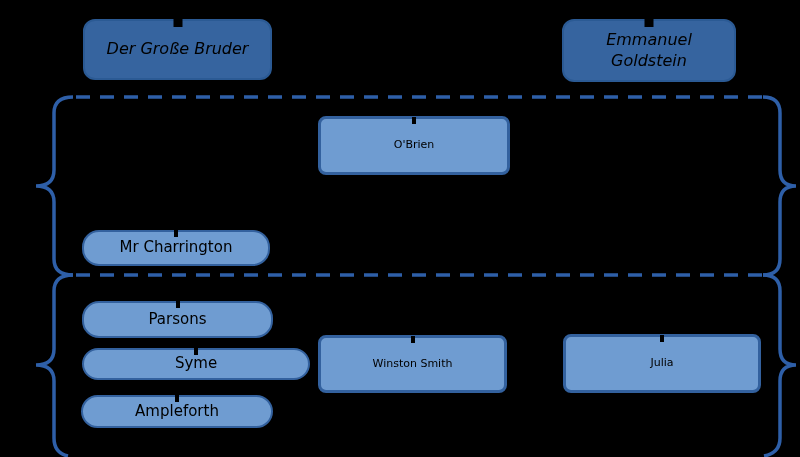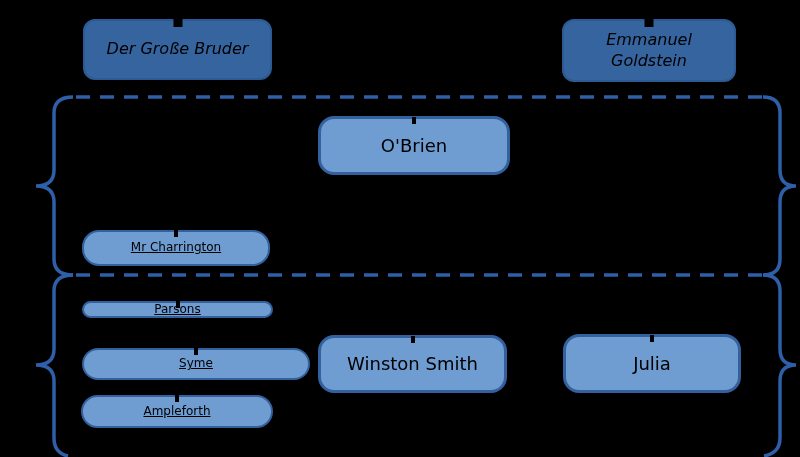--- a/index.html
+++ b/index.html
@@ -30,25 +30,25 @@
   .node .lbl{position:relative;z-index:2;text-align:center;}
   .node.dark{
     background:var(--dark-node-fill);
     border:2px solid var(--dark-node-border);
     border-radius:12px;
     font-style:italic;font-size:16px;
   }
   .node.light{
     background:var(--light-node-fill);
     border:3px solid var(--light-node-border);
-    border-radius:16px;
-    font-size:18px;
+    border-radius:8px;
+    font-size:11px;
   }
   .node.small{
-    border-width:2.5px;border-radius:17px;font-size:12px;text-decoration:underline;
+    border-width:2.5px;border-radius:17px;font-size:15px;
   }
   .stub{
     position:absolute;top:-2px;left:50%;transform:translateX(-50%);
     width:4px;height:7px;background:var(--background);z-index:1;
   }
   .stub.wide{width:9px;height:8px;}
   .wrap2{display:inline-block;max-width:120px;}
 </style>
 </head>
 <body>
@@ -80,38 +80,38 @@
   <div class="node light" style="left:318px;top:116px;width:192px;height:59px">
     <span class="stub"></span>
     <span class="lbl">O'Brien</span>
   </div>
 
   <div class="node light small" style="left:82px;top:230px;width:188px;height:36px">
     <span class="stub"></span>
     <span class="lbl">Mr Charrington</span>
   </div>
 
-  <div class="node light small" style="left:82px;top:301px;width:191px;height:17px">
+  <div class="node light small" style="left:82px;top:301px;width:191px;height:37px">
     <span class="stub"></span>
     <span class="lbl">Parsons</span>
   </div>
 
   <div class="node light small" style="left:82px;top:348px;width:228px;height:32px">
     <span class="stub"></span>
     <span class="lbl">Syme</span>
   </div>
 
   <div class="node light small" style="left:81px;top:395px;width:192px;height:33px">
     <span class="stub"></span>
     <span class="lbl">Ampleforth</span>
   </div>
 
   <div class="node light" style="left:318px;top:335px;width:189px;height:58px">
     <span class="stub"></span>
     <span class="lbl">Winston Smith</span>
   </div>
 
-  <div class="node light" style="left:563px;top:334px;width:178px;height:59px">
+  <div class="node light" style="left:563px;top:334px;width:198px;height:59px">
     <span class="stub"></span>
     <span class="lbl">Julia</span>
   </div>
 
 </div>
 
 </body></html>

